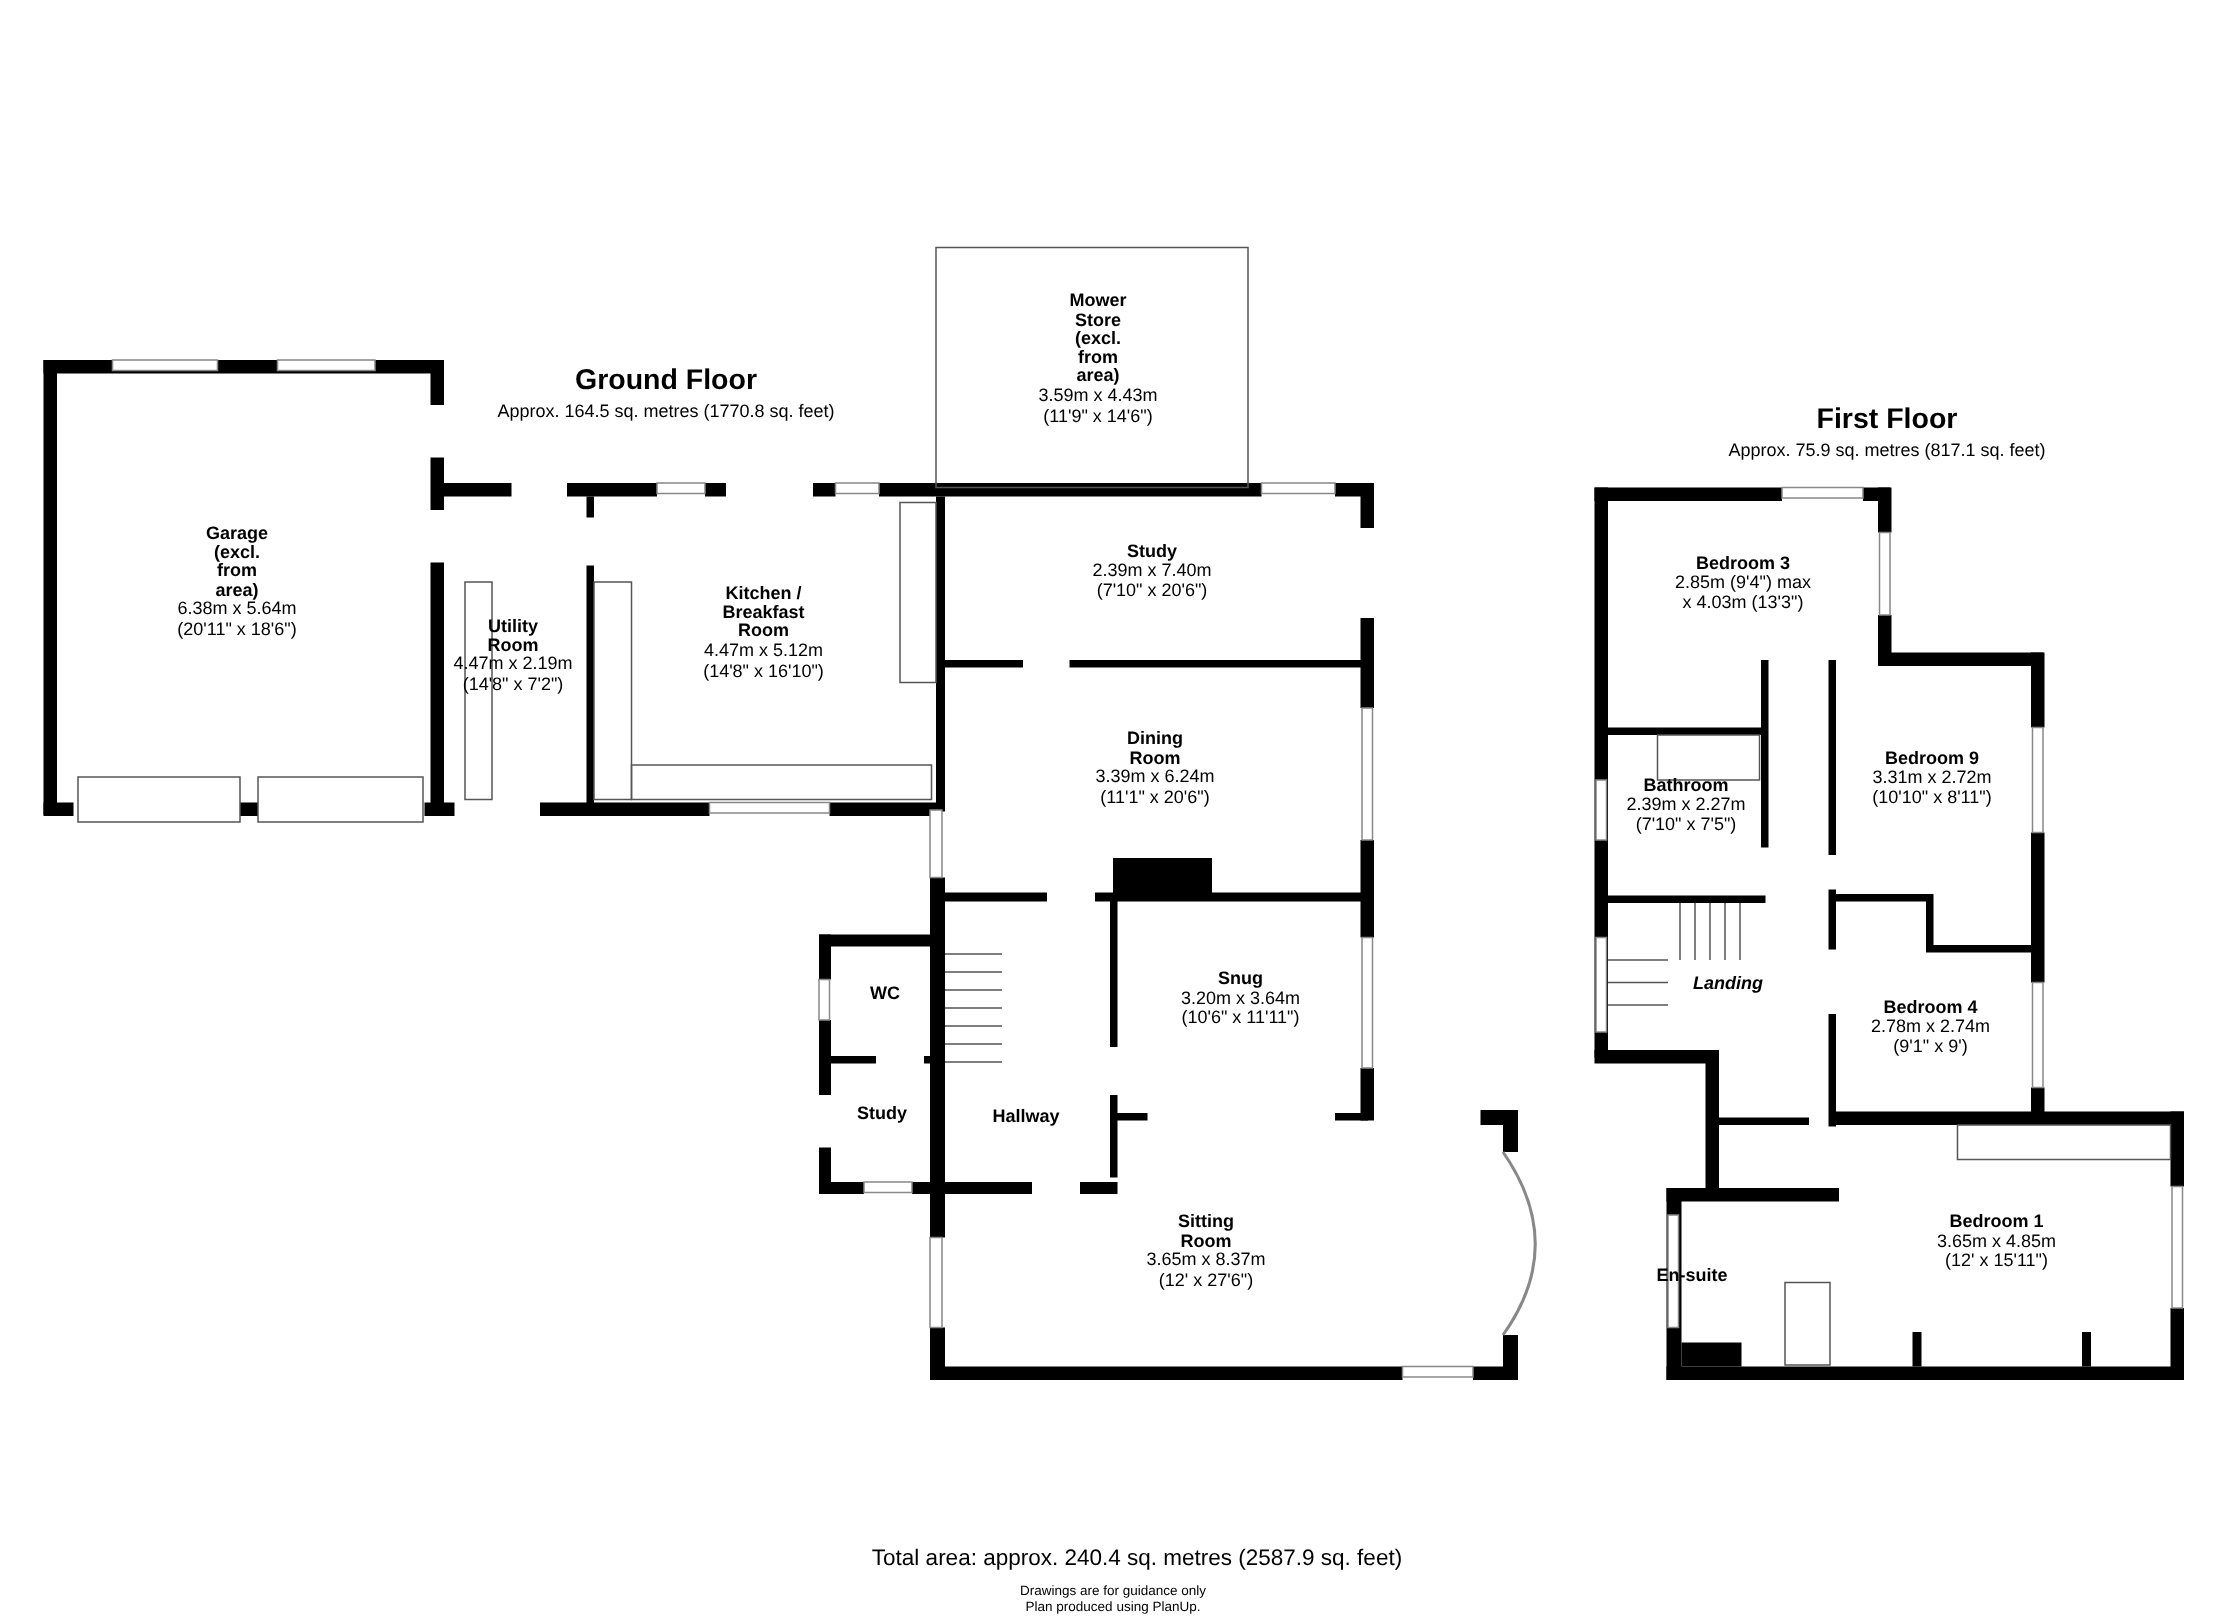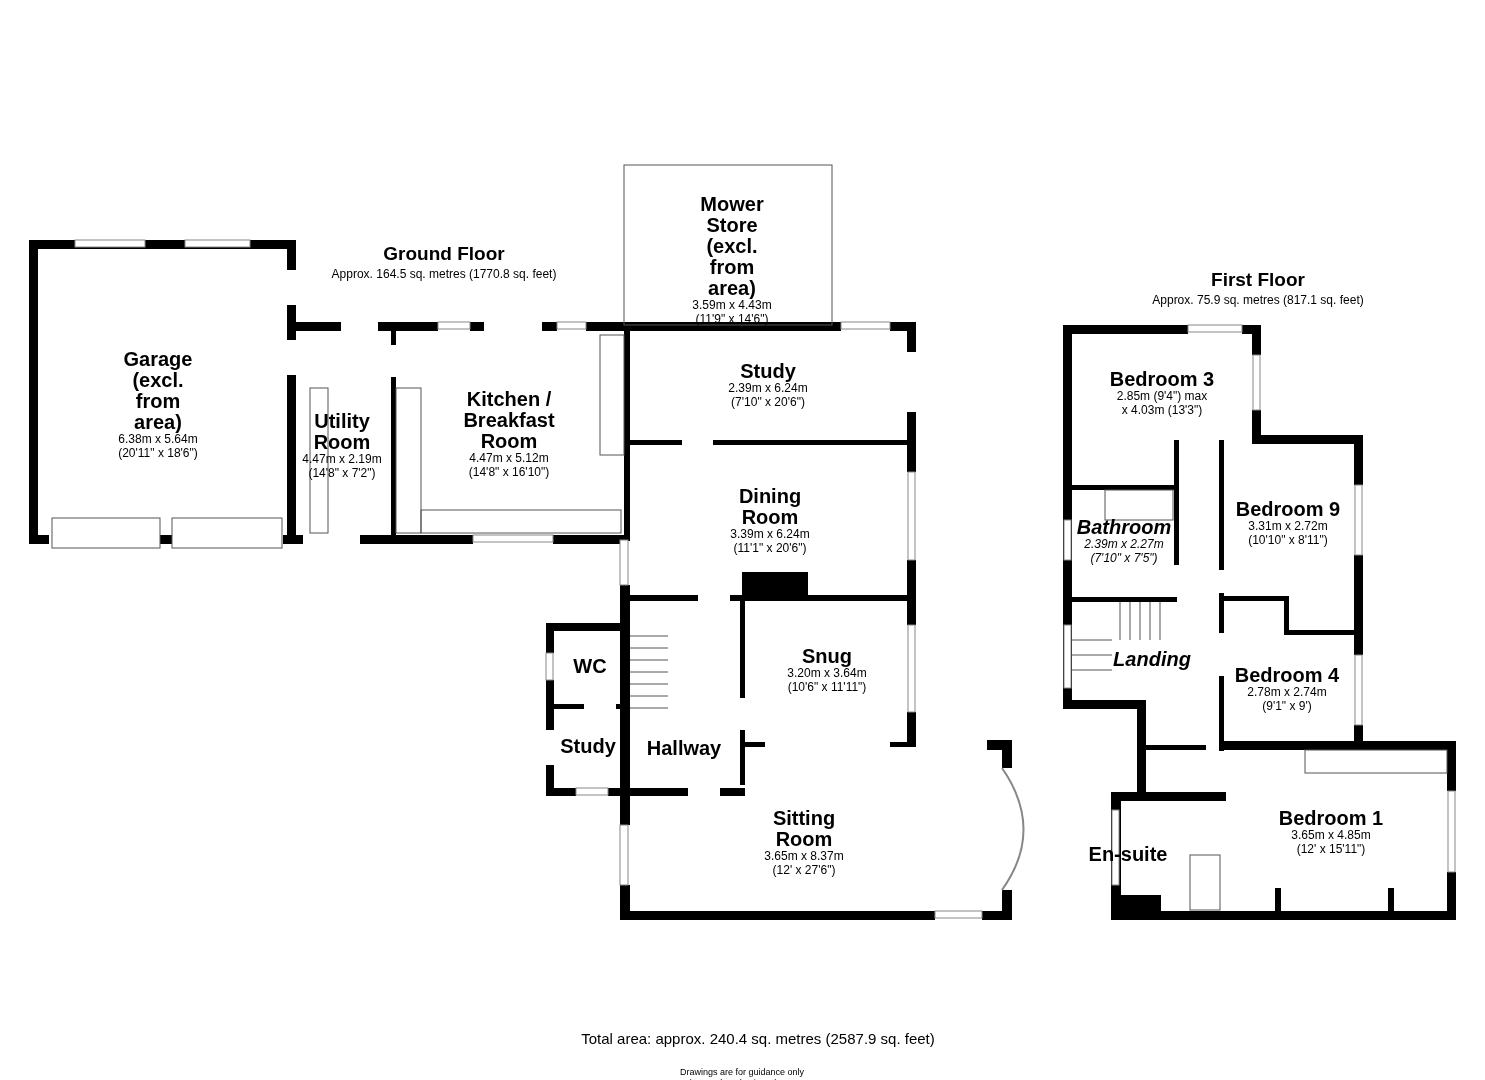--- a/index.html
+++ b/index.html
@@ -1,20 +1,20 @@
 <!DOCTYPE html>
 <html><head>
 <meta charset="utf-8">
 <style>
   html, body { margin:0; padding:0; background:#ffffff; }
   body { width:1485px; height:1080px; position:relative; overflow:hidden;
          font-family:"Liberation Sans", sans-serif; color:#000; }
   svg.plan { position:absolute; left:0; top:0; }
   .lbl { position:absolute; text-align:center; line-height:1.05; transform:translateX(-50%); white-space:nowrap; }
-  .rname { font-weight:bold; font-size:20px; display:block; }
+  .rname { font-weight:bold; font-size:12px; display:block; }
   .rdim { font-size:12px; display:block; line-height:1.15; }
   .floor-title { position:absolute; text-align:center; transform:translateX(-50%); white-space:nowrap; }
   .floor-title .ft { font-weight:bold; font-size:19px; display:block; }
   .floor-title .fa { font-size:12px; display:block; margin-top:2px; }
   .footer { position:absolute; left:742px; transform:translateX(-50%); text-align:center; white-space:nowrap; }
   .footer .total { font-size:15px; display:block;margin-left:32px; }
   .footer .note { font-size:9px; display:block; line-height:1.2; }
 </style>
 </head>
 <body>
@@ -193,21 +193,21 @@
   <span class="rname">Mower</span>
   <span class="rname">Store</span>
   <span class="rname">(excl.</span>
   <span class="rname">from</span>
   <span class="rname">area)</span>
   <span class="rdim">3.59m x 4.43m</span>
   <span class="rdim">(11'9" x 14'6")</span>
 </div>
 <div class="lbl" style="left:768px; top:361px;">
   <span class="rname">Study</span>
-  <span class="rdim">2.39m x 6.24m</span>
+  <span class="rdim">2.39m x 7.40m</span>
   <span class="rdim">(7'10" x 20'6")</span>
 </div>
 <div class="lbl" style="left:770px; top:486px;">
   <span class="rname">Dining</span>
   <span class="rname">Room</span>
   <span class="rdim">3.39m x 6.24m</span>
   <span class="rdim">(11'1" x 20'6")</span>
 </div>
 <div class="lbl" style="left:827px; top:646px;">
   <span class="rname">Snug</span>
@@ -233,21 +233,21 @@
 <div class="lbl" style="left:1162px; top:369px;">
   <span class="rname">Bedroom 3</span>
   <span class="rdim">2.85m (9'4") max</span>
   <span class="rdim">x 4.03m (13'3")</span>
 </div>
 <div class="lbl" style="left:1288px; top:499px;">
   <span class="rname">Bedroom 9</span>
   <span class="rdim">3.31m x 2.72m</span>
   <span class="rdim">(10'10" x 8'11")</span>
 </div>
-<div class="lbl" style="left:1124px; top:517px;font-style:italic;">
+<div class="lbl" style="left:1124px; top:517px;">
   <span class="rname">Bathroom</span>
   <span class="rdim">2.39m x 2.27m</span>
   <span class="rdim">(7'10" x 7'5")</span>
 </div>
 <div class="lbl" style="left:1152px; top:649px;font-style:italic;">
   <span class="rname">Landing</span>
 </div>
 <div class="lbl" style="left:1287px; top:665px;">
   <span class="rname">Bedroom 4</span>
   <span class="rdim">2.78m x 2.74m</span>
@@ -257,15 +257,15 @@
   <span class="rname">Bedroom 1</span>
   <span class="rdim">3.65m x 4.85m</span>
   <span class="rdim">(12' x 15'11")</span>
 </div>
 <div class="lbl" style="left:1128px; top:844px;text-align:center;">
   <span class="rname">En-suite</span>
 </div>
 
 <div class="footer" style="top:1030px;">
   <span class="total">Total area: approx. 240.4 sq. metres (2587.9 sq. feet)</span>
-  <span class="note" style="margin-top:20px;">Drawings are for guidance only</span>
+  <span class="note" style="margin-top:8px;">Drawings are for guidance only</span>
   <span class="note">Plan produced using PlanUp.</span>
 </div>
 
 </body></html>

